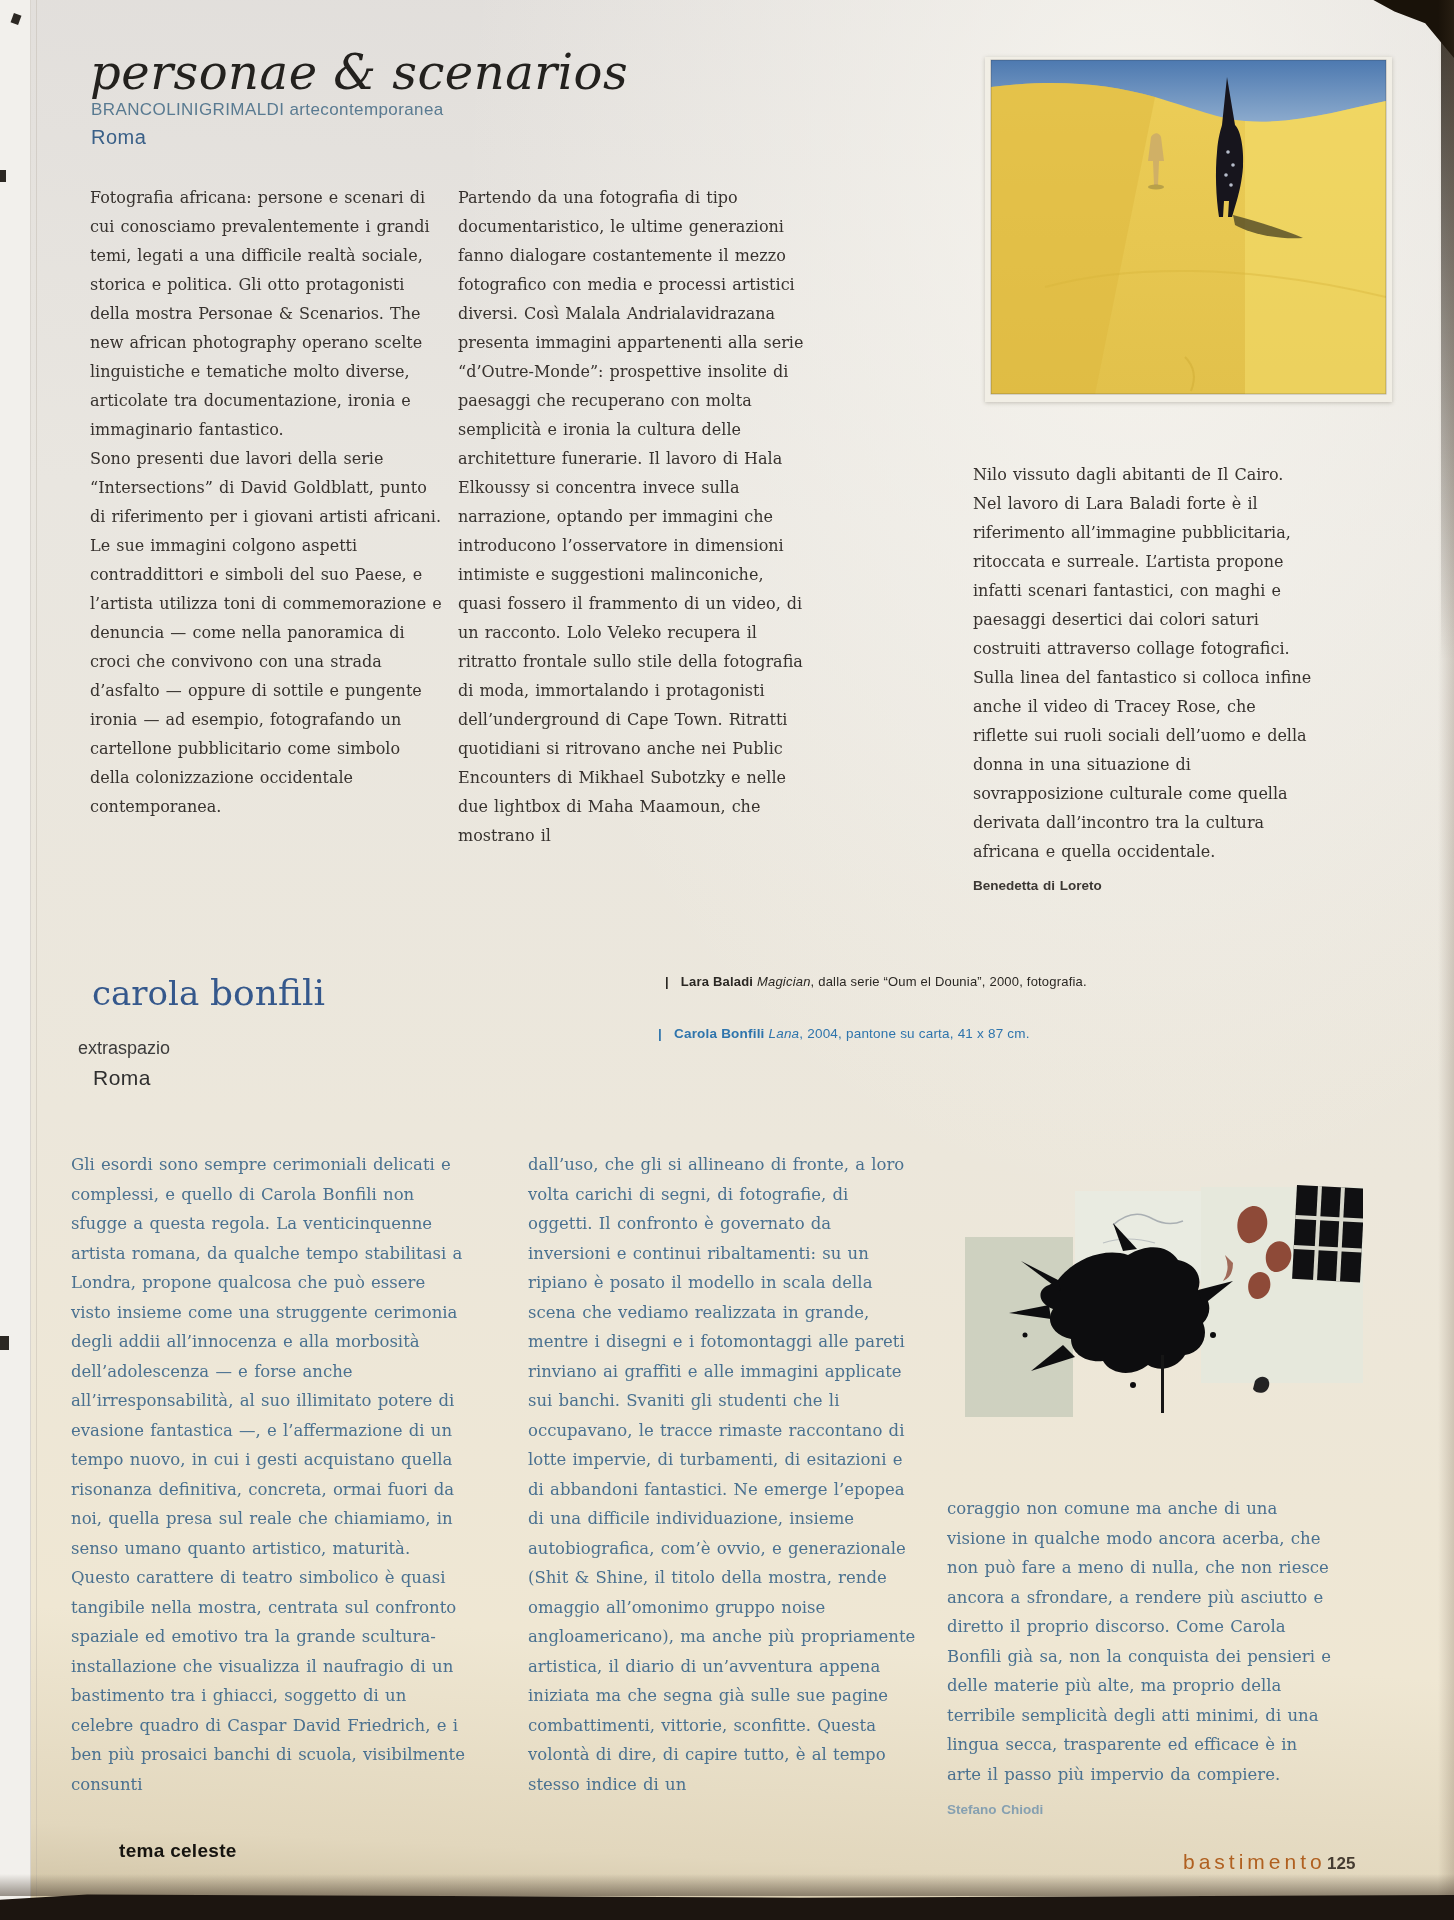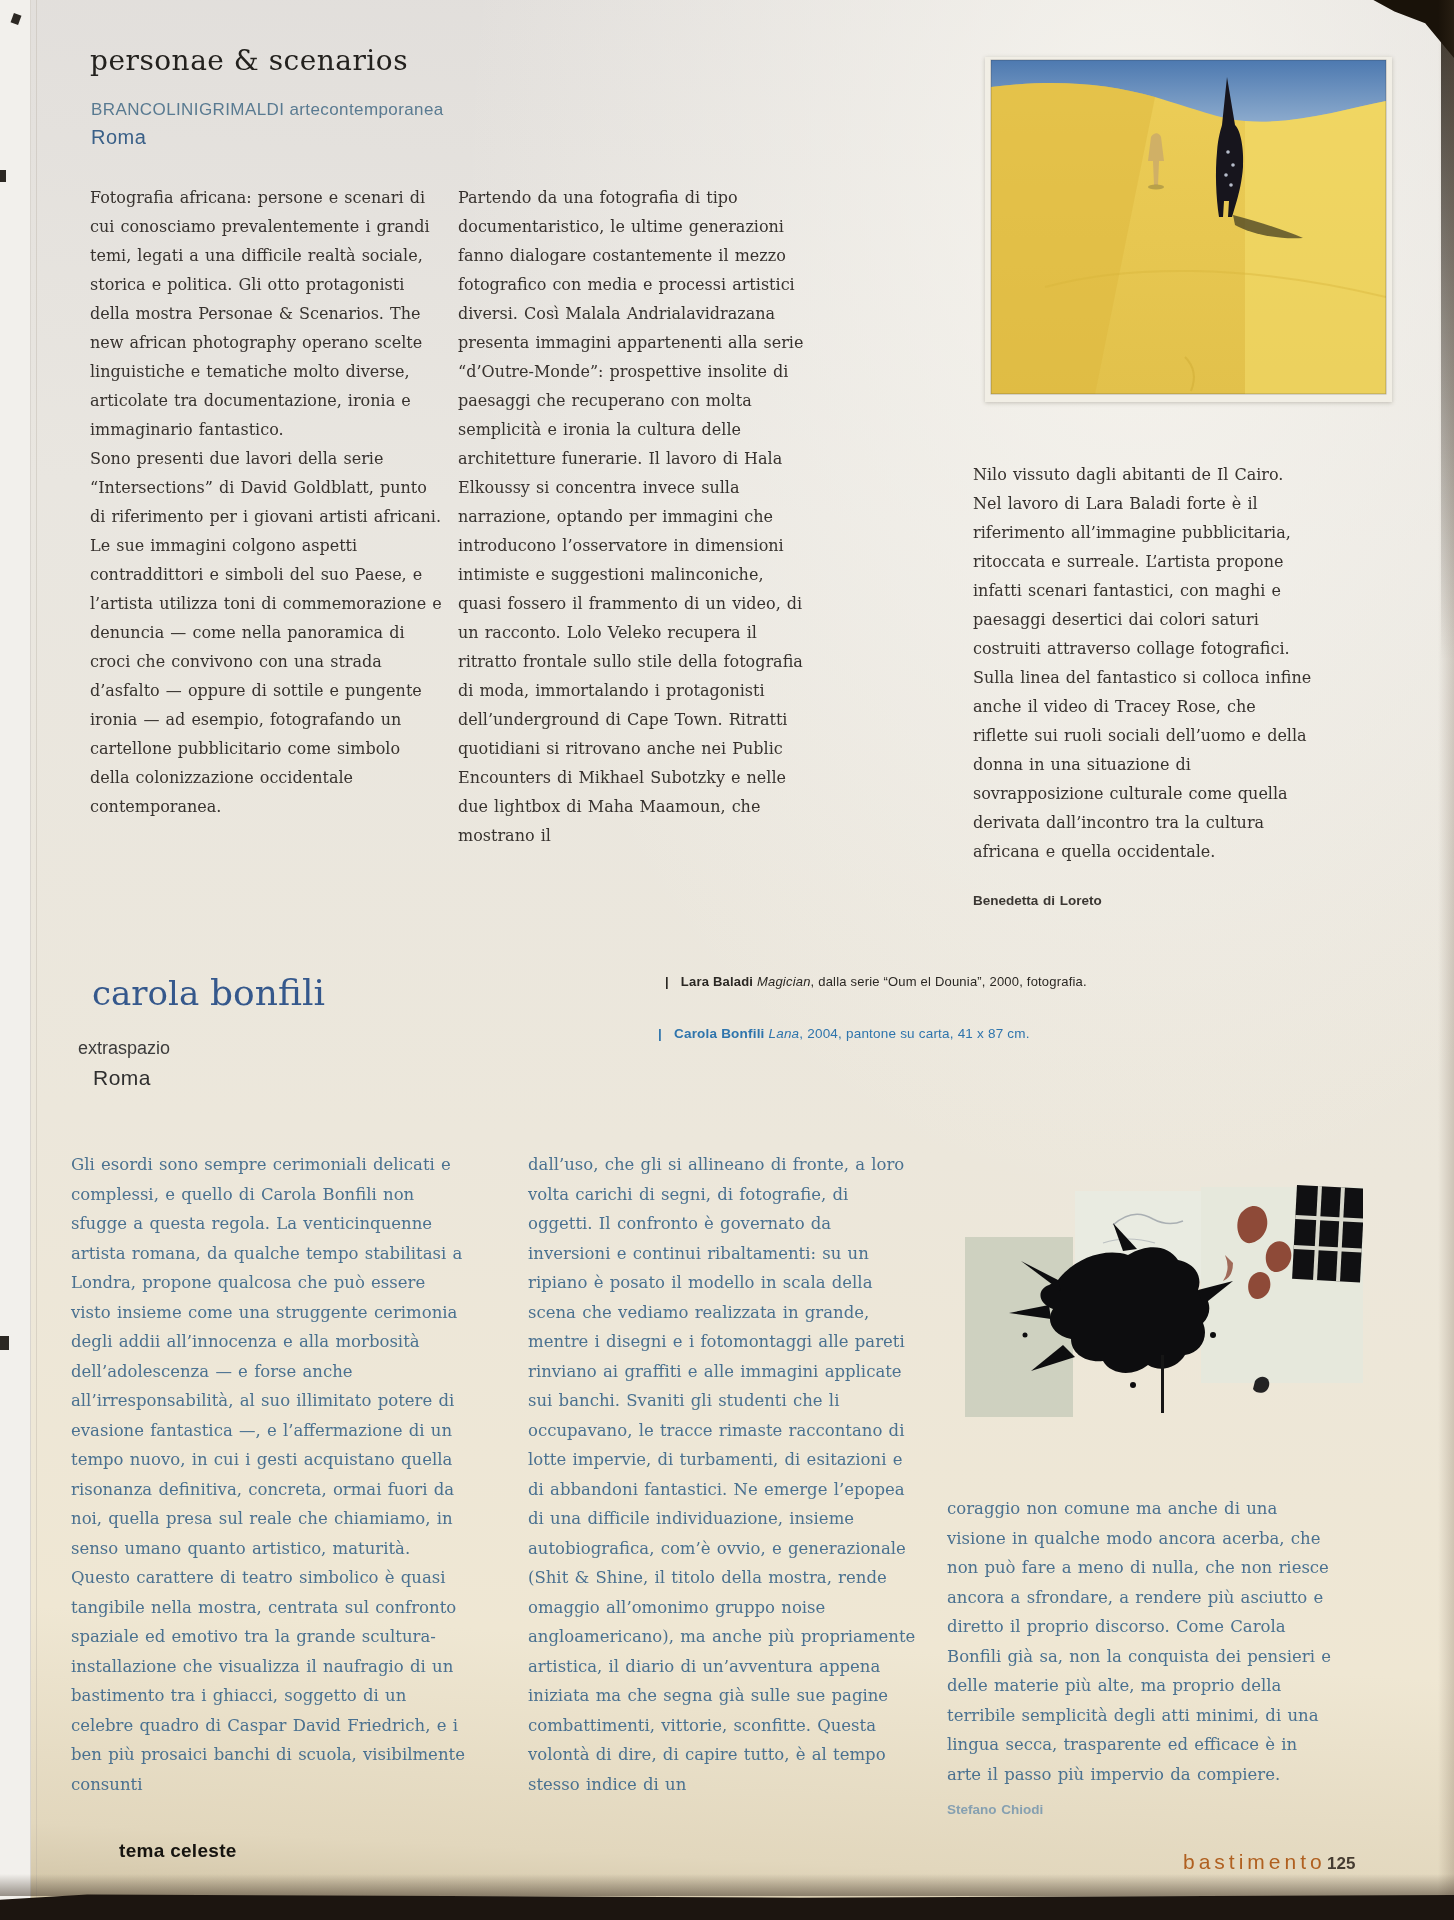--- a/index.html
+++ b/index.html
@@ -7,35 +7,35 @@
          font-family:"DejaVu Serif","Liberation Serif",serif;}
   .paper{position:absolute;left:0;top:0;width:1454px;height:1900px;
          background:
            radial-gradient(ellipse at 78% 10%, rgba(247,245,239,.9) 0%, rgba(247,245,239,0) 42%),
            linear-gradient(183deg,#e1dedb 0%,#e9e6e0 28%,#ece7db 60%,#efe7d3 85%,#e2d7bd 96%,#cfc2a4 100%);}
   .abs{position:absolute;}
   .sans{font-family:"Liberation Sans","DejaVu Sans",sans-serif;}
   .body-col{font-size:16px;line-height:29px;color:#37322e;word-spacing:1px;text-align:left;}
   .body-col p{margin:0;}
   .col-blue{font-size:16.5px;line-height:29.5px;color:#4a7190;}
-  .h1{font-size:28px;color:#23211e;letter-spacing:.5px;}
+  .h1{font-size:48px;color:#23211e;letter-spacing:.5px;font-style:italic;}
   .gallery1{font-size:17px;color:#597a91;letter-spacing:.4px;}
   .city1{font-size:20px;color:#3a6088;letter-spacing:.5px;}
   .h2{color:#35588c;}
   .h2 .first{font-size:34px;}
   .h2 .last{font-size:36px;}
   .gallery2{font-size:18px;color:#3b3b3b;}
   .city2{font-size:21px;color:#2f2f2f;letter-spacing:.5px;}
   .caption{font-size:13px;letter-spacing:.2px;}
   .cap-dark{color:#2a2723;margin-top:28px;}
   .cap-blue{color:#2e74ac;}
   .cap-marker{margin-right:12px;font-weight:bold;}
   .cap-artist{font-weight:bold;}
   .cap-work{font-style:italic;}
-  .author1{font-family:"Liberation Sans","DejaVu Sans",sans-serif;font-size:13.5px;font-weight:bold;color:#3b3733;margin-top:20px;}
+  .author1{font-family:"Liberation Sans","DejaVu Sans",sans-serif;font-size:13.5px;font-weight:bold;color:#3b3733;margin-top:5px;}
   .author2{font-family:"Liberation Sans","DejaVu Sans",sans-serif;font-size:13.5px;font-weight:bold;color:#86a0b1;margin-top:6px;}
   .footer-brand{font-size:19px;font-weight:bold;color:#15130f;letter-spacing:.3px;}
   .footer-section{font-size:21px;color:#b06020;letter-spacing:4px;}
   .footer-page{font-size:17px;font-weight:bold;color:#453c32;}
   
   .strip-left{left:0;top:0;width:30px;height:1900px;background:#f2f0ec;border-right:1px solid #d9d5cf;}
   .crease{left:36px;top:0;width:1px;height:1900px;background:rgba(180,172,160,.35);}
   .mark{background:#2c2823;}
   .corner-tr{right:0;top:0;width:96px;height:58px;background:#191209;
              clip-path:polygon(16% 0,100% 0,100% 100%,70% 40%,38% 20%);}

